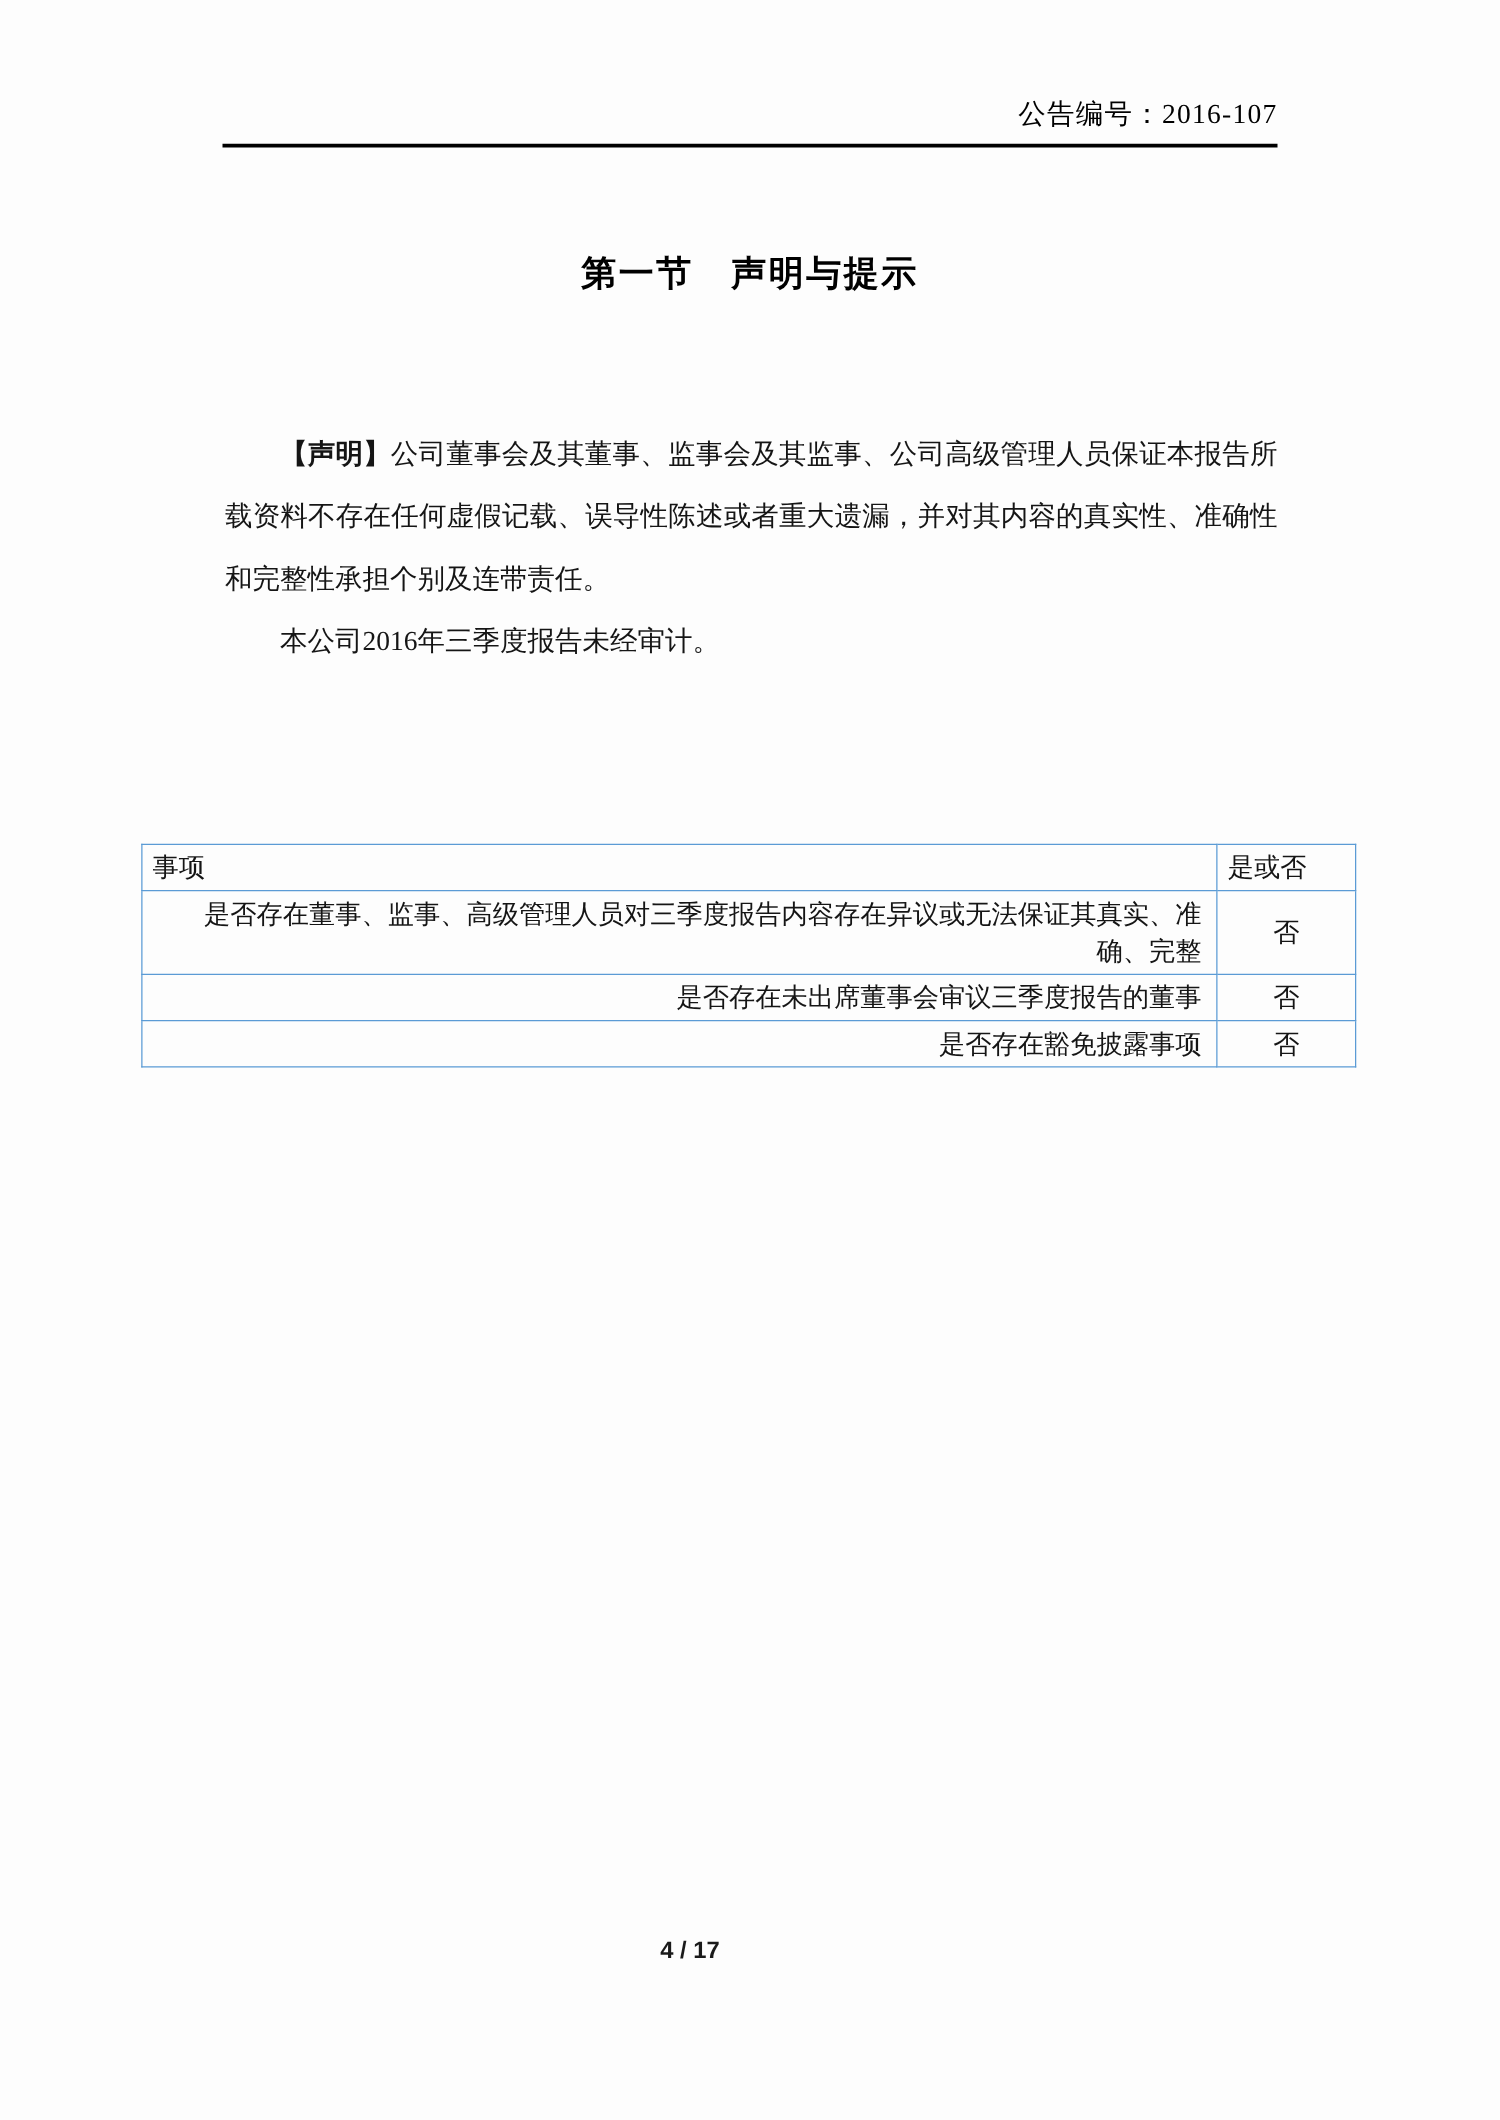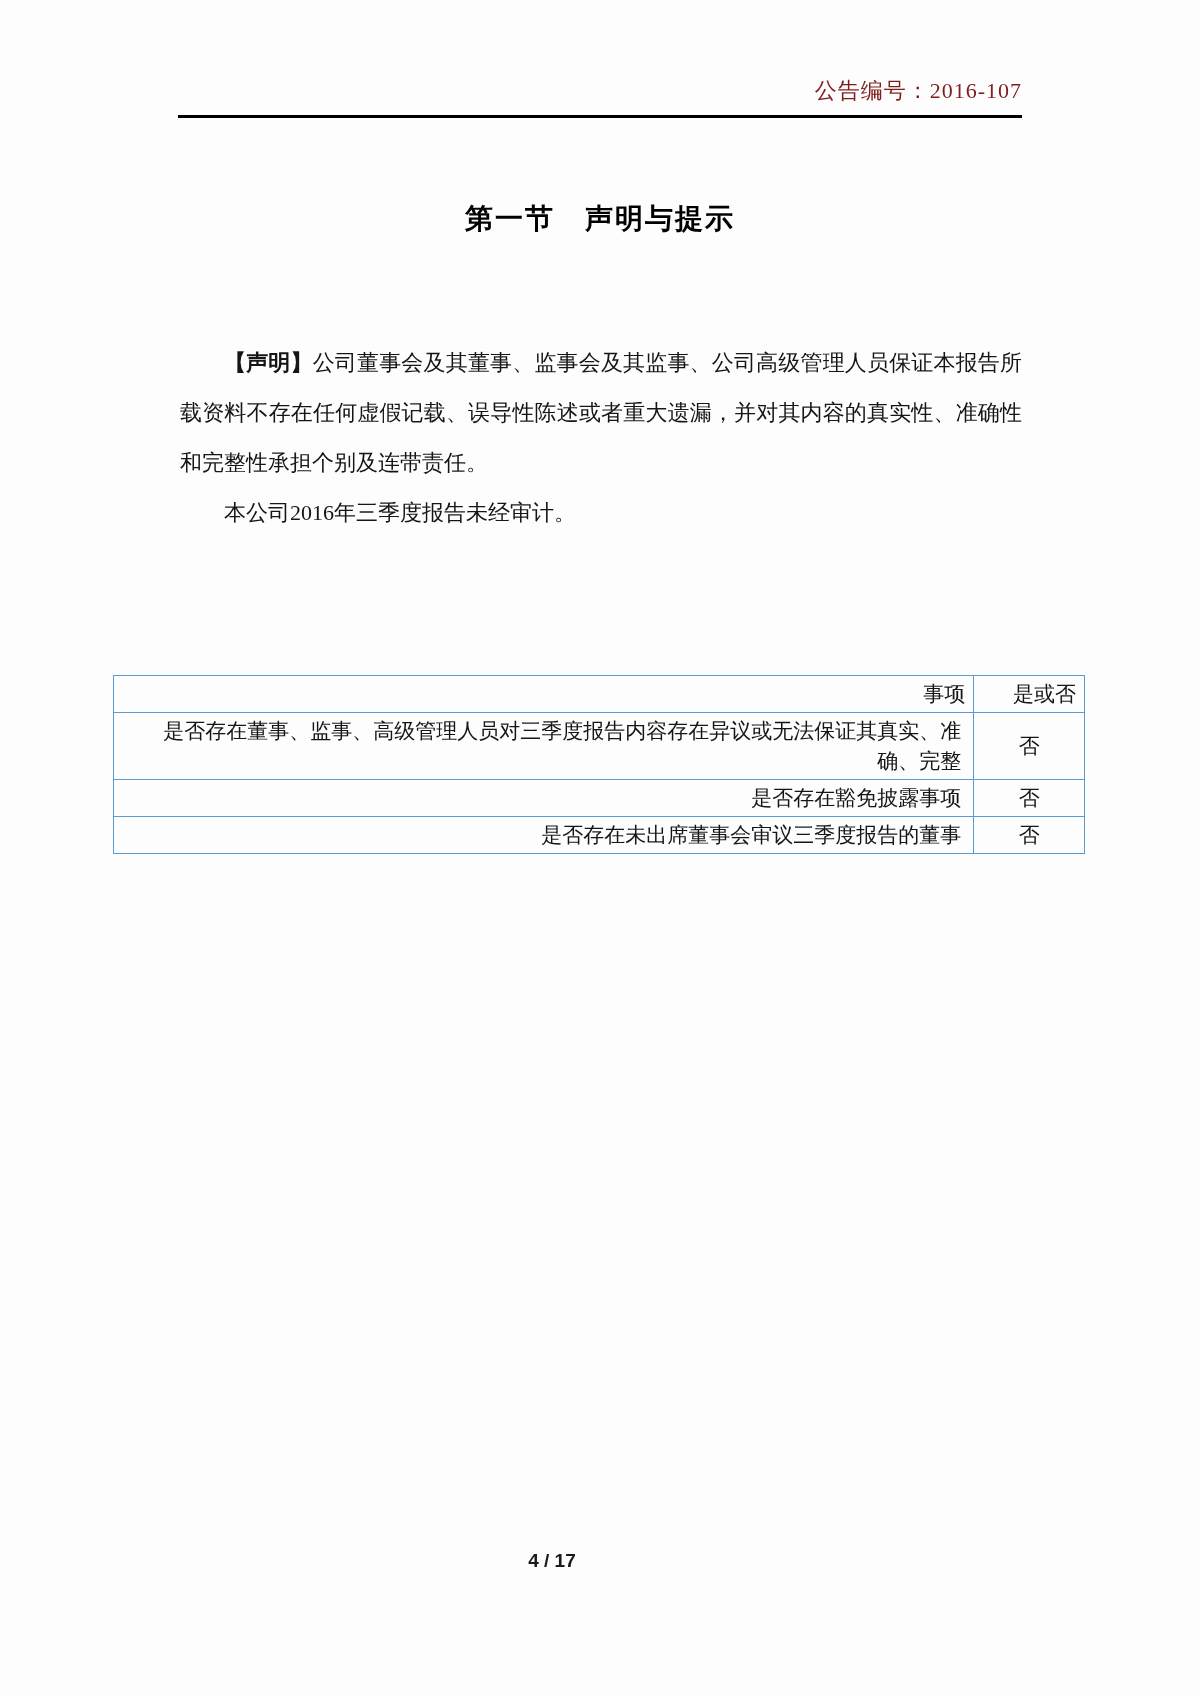--- a/index.html
+++ b/index.html
@@ -20,21 +20,21 @@
   .doc-header {
     position: absolute;
     top: 76px;
     left: 178px;
     width: 844px;
     text-align: right;
     font-size: 22px;
     letter-spacing: 1px;
     padding-bottom: 9px;
     border-bottom: 3px solid #000000;
-    color: #7f1d1d;
+    color: #000000;
   }
   
   .doc-title {
     position: absolute;
     top: 200px;
     left: 0;
     width: 1200px;
     text-align: center;
     font-family: "Liberation Sans", "DejaVu Sans", sans-serif;
     font-weight: bold;
@@ -69,21 +69,21 @@
     color: #151515;
   }
   table.items-table th,
   table.items-table td {
     border: 1px solid var(--tbl-border, #5b9bd5);
     line-height: 30px;
     vertical-align: middle;
   }
   table.items-table th {
     font-weight: normal;
-    text-align: right;
+    text-align: left;
     height: 37px;
     padding: 2px 8px;
   }
   table.items-table td.item-cell {
     text-align: right;
     padding: 3px 12px;
   }
   table.items-table td.answer-cell {
     text-align: center;
     padding: 3px 6px;
@@ -132,25 +132,25 @@
           <th>事项</th>
           <th>是或否</th>
         </tr>
       </thead>
       <tbody>
         <tr class="row-tall">
           <td class="item-cell">是否存在董事、监事、高级管理人员对三季度报告内容存在异议或无法保证其真实、准确、完整</td>
           <td class="answer-cell">否</td>
         </tr>
         <tr class="row-short">
-          <td class="item-cell">是否存在豁免披露事项</td>
+          <td class="item-cell">是否存在未出席董事会审议三季度报告的董事</td>
           <td class="answer-cell">否</td>
         </tr>
         <tr class="row-short">
-          <td class="item-cell">是否存在未出席董事会审议三季度报告的董事</td>
+          <td class="item-cell">是否存在豁免披露事项</td>
           <td class="answer-cell">否</td>
         </tr>
       </tbody>
     </table>
   </div>
 
   <div class="doc-footer">
     <span>4 / 17</span>
   </div>
 

